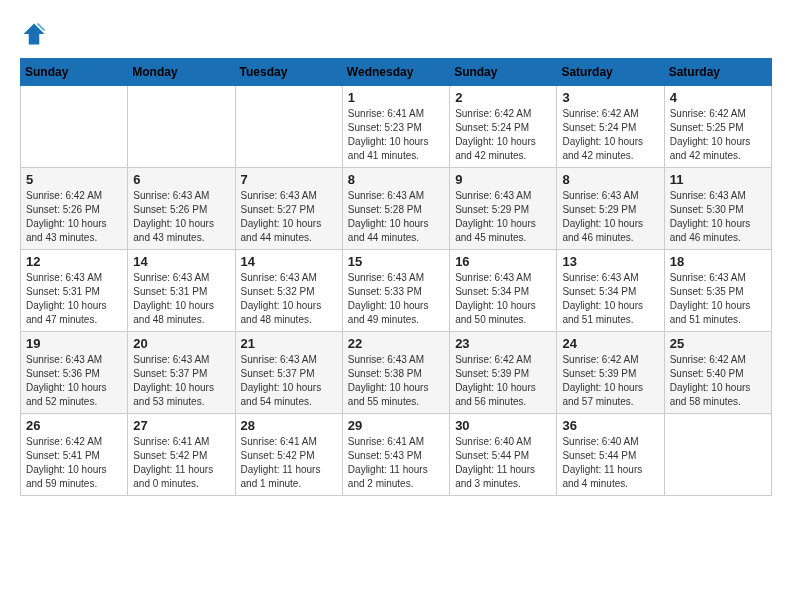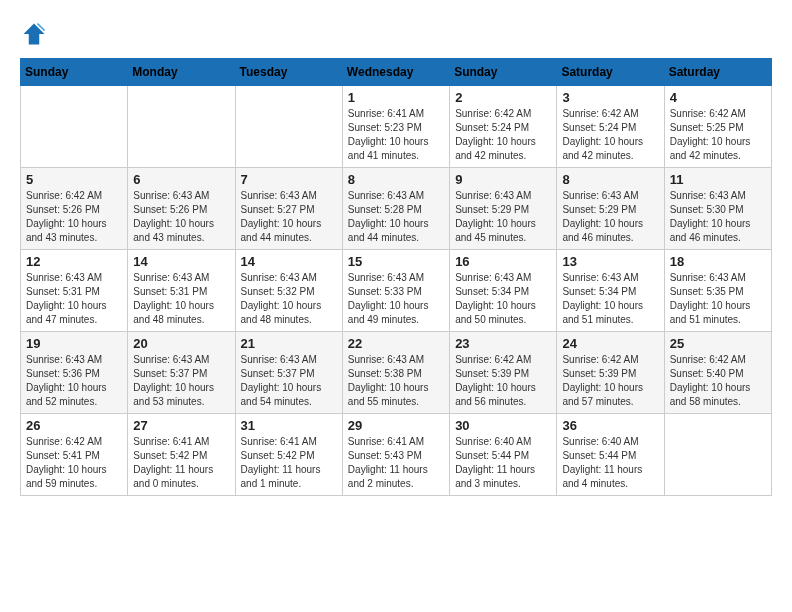--- a/index.html
+++ b/index.html
@@ -315,21 +315,21 @@
 and 59 minutes.</div>
         </td>
         <td>
           <span class="day-num">27</span>
           <div class="day-info" style="white-space: pre-line;">Sunrise: 6:41 AM
 Sunset: 5:42 PM
 Daylight: 11 hours
 and 0 minutes.</div>
         </td>
         <td>
-          <span class="day-num">31</span>
+          <span class="day-num">28</span>
           <div class="day-info" style="white-space: pre-line;">Sunrise: 6:41 AM
 Sunset: 5:42 PM
 Daylight: 11 hours
 and 1 minute.</div>
         </td>
         <td>
           <span class="day-num">29</span>
           <div class="day-info" style="white-space: pre-line;">Sunrise: 6:41 AM
 Sunset: 5:43 PM
 Daylight: 11 hours

